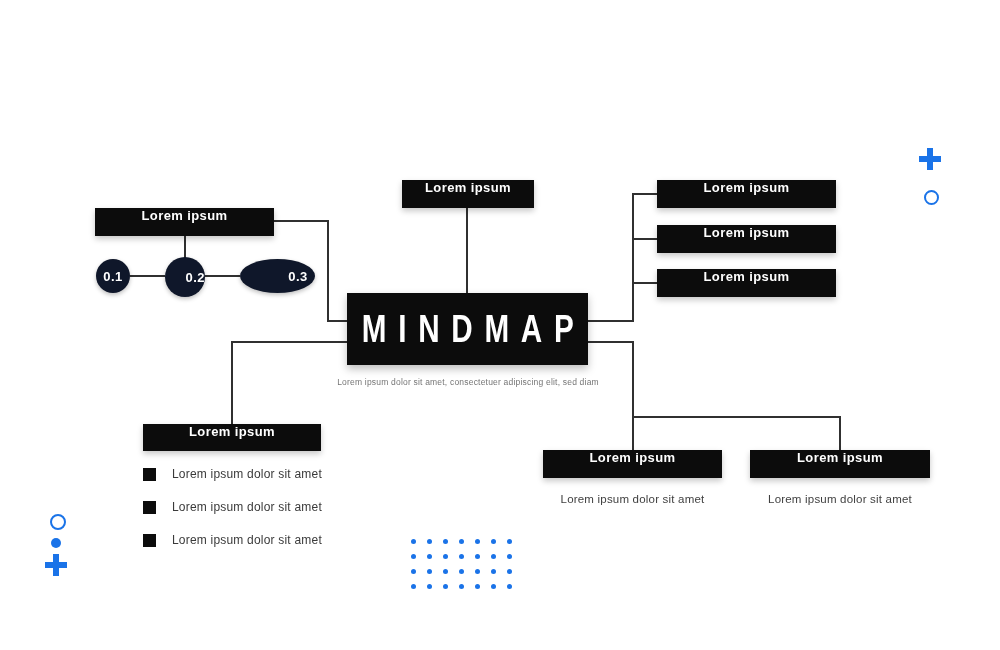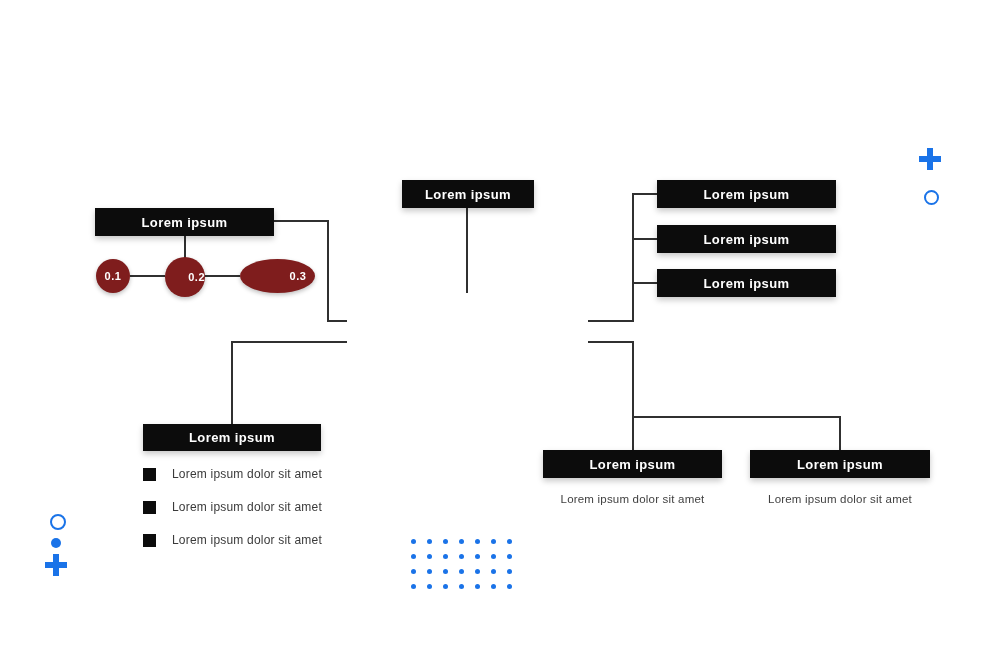--- a/index.html
+++ b/index.html
@@ -3,21 +3,21 @@
 <meta charset="utf-8">
 <style>
   html,body { margin:0; padding:0; background:#ffffff; }
   .canvas {
     position:relative; width:1000px; height:650px; background:#ffffff;
     font-family:"Liberation Sans", sans-serif; overflow:hidden;
   }
   
   .nbox {
     position:absolute; background:#0c0c0c; color:#ffffff;
-    display:flex; align-items:center; justify-content:center;
+    display:flex; align-items:flex-start; justify-content:center;
     font-weight:700; font-size:13px; letter-spacing:.4px;
     box-shadow:0 3px 6px rgba(0,0,0,.22);
   }
   .titlebox {
     position:absolute; left:347px; top:293px; width:241px; height:72px;
     background:#0c0c0c; color:#fff; display:flex; align-items:center; justify-content:center;
     box-shadow:0 4px 8px rgba(0,0,0,.25);
   }
   .title-text {
     font-weight:700; font-size:38px; letter-spacing:15px; padding-left:15px;
@@ -25,23 +25,23 @@
   }
   .subtitle {
     position:absolute; left:318px; top:376px; width:300px; text-align:center;
     font-size:8.5px; line-height:1.55; color:#757575; letter-spacing:.2px;
   }
   
   .line { position:absolute; background:#303030; }
   .hline { height:2px; } .vline { width:2px; }
   
   .ncircle {
-    position:absolute; background:#7f1d1d; color:#fff; border-radius:50%;
+    position:absolute; background:#0f172a; color:#fff; border-radius:50%;
     display:flex; align-items:center; justify-content:center;
-    font-weight:700; font-size:11px; letter-spacing:.5px;
+    font-weight:700; font-size:13px; letter-spacing:.5px;
     box-shadow:0 2px 4px rgba(0,0,0,.25);
   }
   .c-small { width:34px; height:34px; }
   .c-big { width:40px; height:40px; }
   
   .list-item { position:absolute; display:flex; align-items:center; }
   .bullet { width:13px; height:13px; background:#0c0c0c; margin-right:16px; flex:none; }
   .item-text { font-size:12px; color:#3a3a3a; letter-spacing:.2px; }
   
   .caption { position:absolute; text-align:center; font-size:11.5px; color:#3f3f3f; letter-spacing:.2px; }
@@ -73,22 +73,25 @@
   <div class="line hline" style="left:632px; top:193px; width:25px;"></div>
   <div class="line hline" style="left:632px; top:238px; width:25px;"></div>
   <div class="line hline" style="left:632px; top:282px; width:25px;"></div>
   <div class="line hline" style="left:231px; top:341px; width:116px;"></div>
   <div class="line vline" style="left:231px; top:341px; height:83px;"></div>
   <div class="line hline" style="left:588px; top:341px; width:46px;"></div>
   <div class="line vline" style="left:632px; top:341px; height:109px;"></div>
   <div class="line hline" style="left:632px; top:416px; width:209px;"></div>
   <div class="line vline" style="left:839px; top:416px; height:34px;"></div>
 
+  <div class="titlebox">
+    <span class="title-text">MINDMAP</span>
+  </div>
   <div class="subtitle">
-    <br>
+    <span>Lorem ipsum dolor sit amet, consectetuer adipiscing elit, sed diam</span><br>
   </div>
 
   <div class="nbox" style="left:402px; top:180px; width:132px; height:28px;">
     <span>Lorem ipsum</span>
   </div>
 
   <div class="nbox" style="left:95px; top:208px; width:179px; height:28px;">
     <span>Lorem ipsum</span>
   </div>
   <div class="ncircle c-small" style="left:96px; top:259px;">

